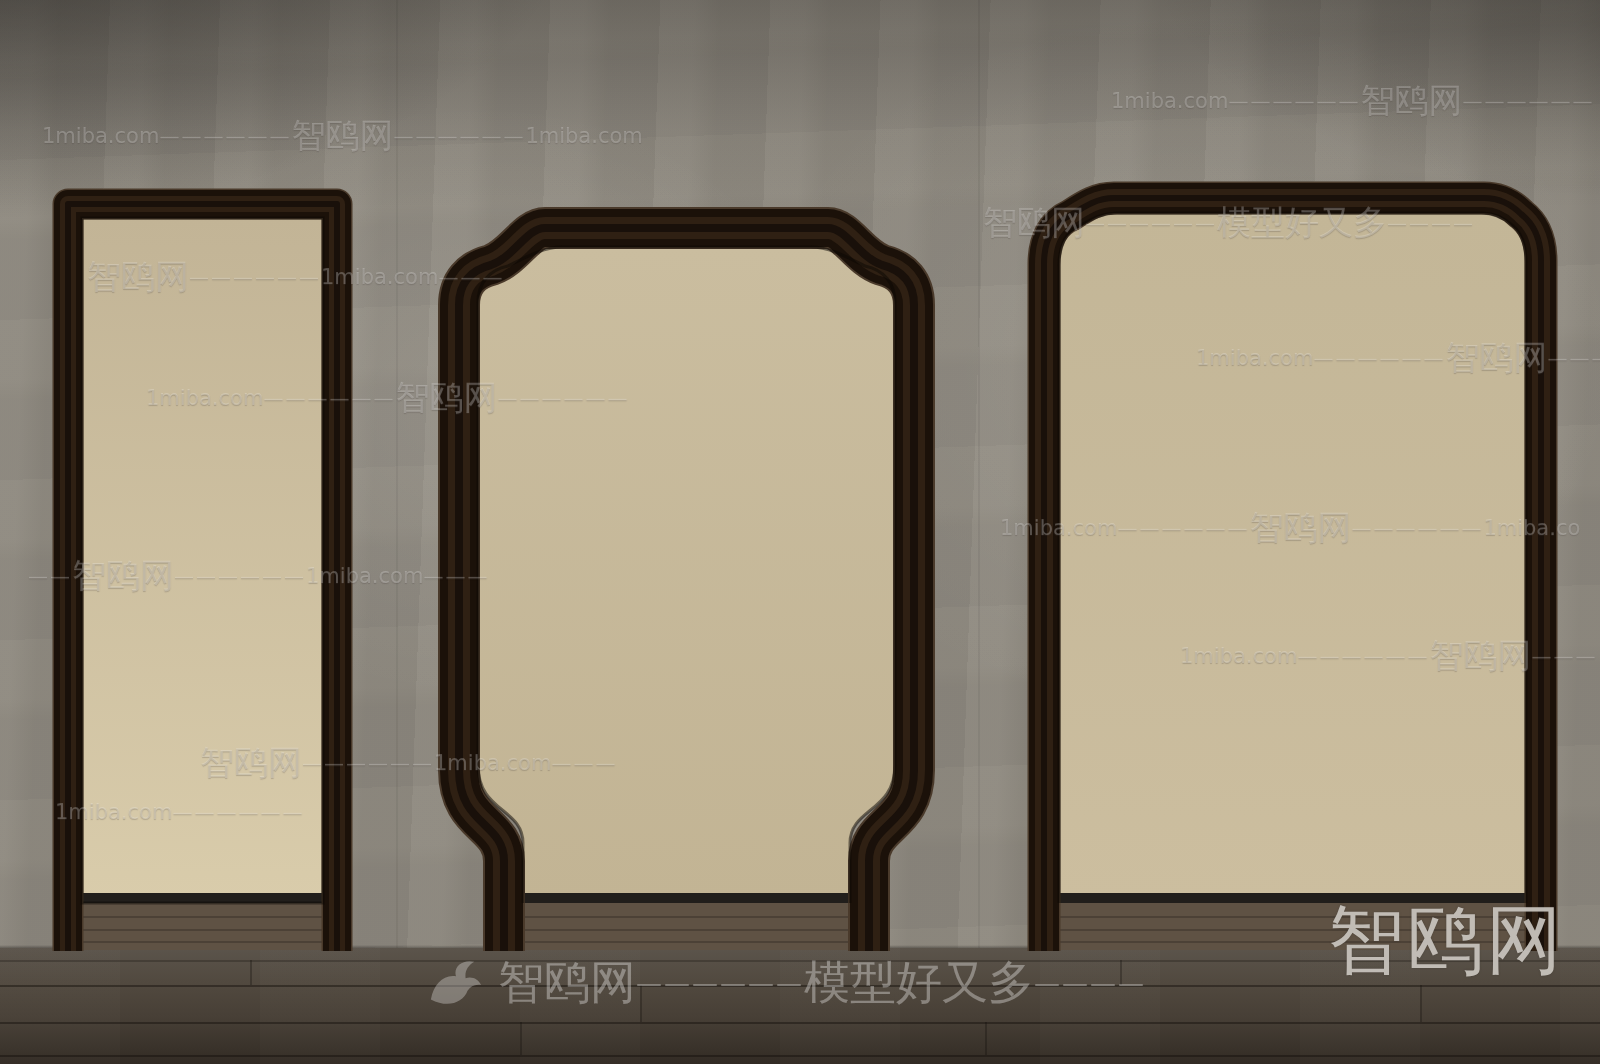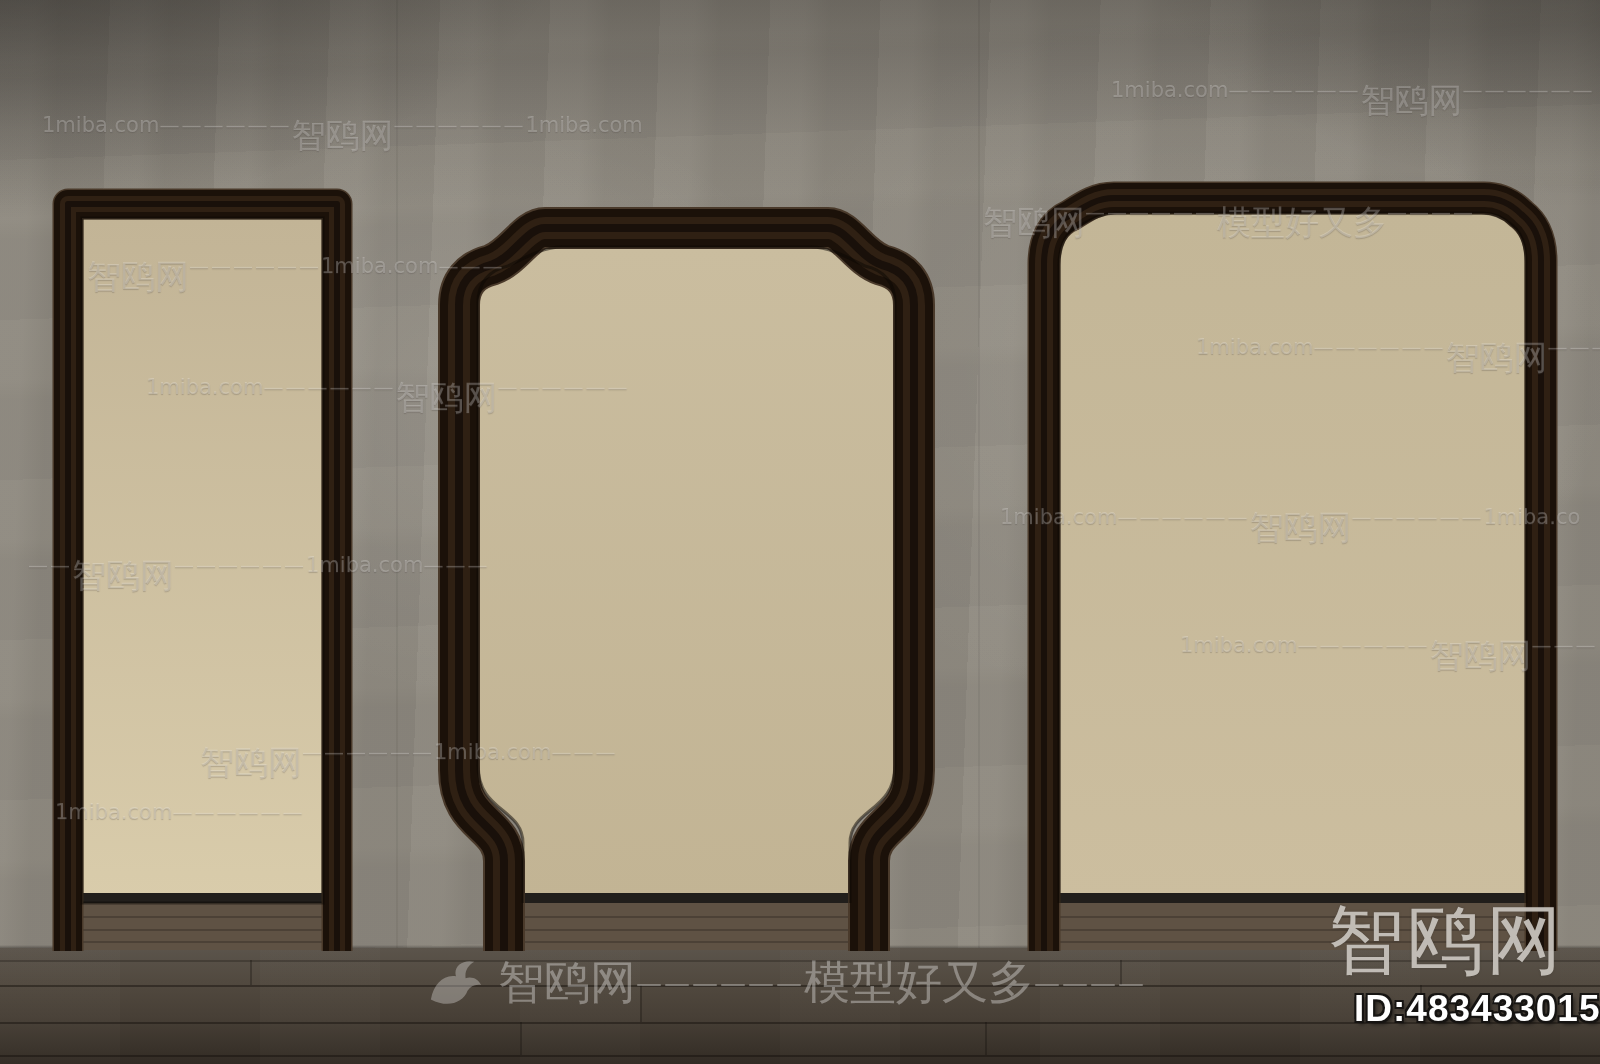--- a/index.html
+++ b/index.html
@@ -34,21 +34,21 @@
   .band{fill:none;stroke-linejoin:round;stroke-linecap:butt;}
   .band-rim {stroke:var(--c-frame_rim,#4a3a2b);}
   .band-dark{stroke:var(--c-frame_dark,#1b1109);}
   .band-mid {stroke:var(--c-frame_mid,#2f2013);}
   .band-core{stroke:var(--c-frame_core,#19100a);}
   .inner-edge{fill:none;stroke:rgba(12,7,3,0.5);stroke-width:3;}
   .opening-floor-line{fill:rgba(0,0,0,0.20);}
 
   
   .wm{position:absolute;left:0;top:0;width:1600px;height:1064px;pointer-events:none;}
-  .wm-row{position:absolute;white-space:nowrap;display:flex;
+  .wm-row{position:absolute;white-space:nowrap;display:flex;align-items:center;
           color:rgba(255,255,255,0.24);text-shadow:0 1px 1px rgba(70,65,58,0.25);}
   .wm-lat{font-size:21px;}
   .wm-dash{font-size:20px;letter-spacing:2px;}
   .wm-cjk{font-size:34px;}
   .brand{position:absolute;left:424px;top:952px;display:flex;align-items:center;gap:12px;
          color:rgba(255,255,255,0.34);}
   .brand .txt{display:flex;align-items:center;white-space:nowrap;}
   .brand .wm-cjk{font-size:46px;}
   .brand .wm-dash{font-size:26px;letter-spacing:2px;}
   .bird{opacity:0.85;}
@@ -276,16 +276,15 @@
       </svg>
       <div class="txt">
           <span class="wm-cjk">智鸥网</span>
           <span class="wm-dash">——————</span>
           <span class="wm-cjk">模型好又多</span>
           <span class="wm-dash">————</span>
         </div>
     </div>
 
     <div class="site-logo-text">智鸥网</div>
-    <div class="model-id">ID:483433015</div>
   </div>
 
 </div>
 
 </body></html>

